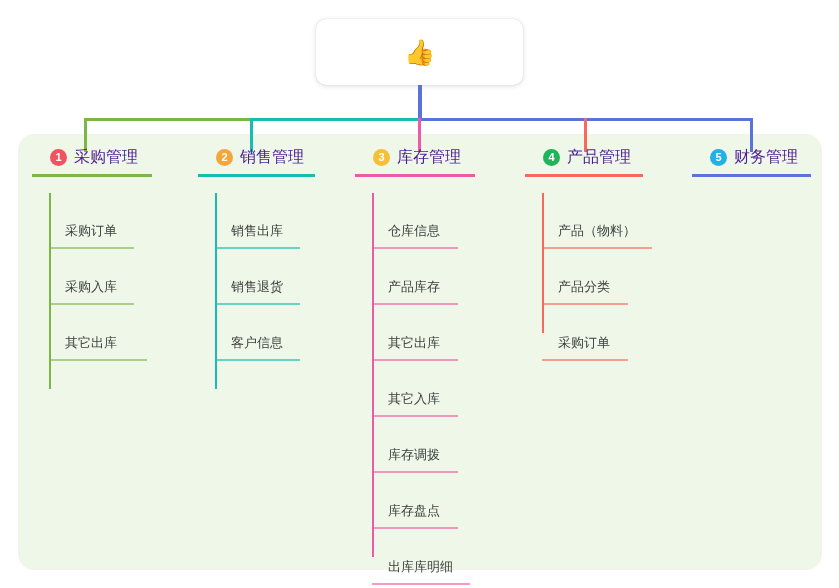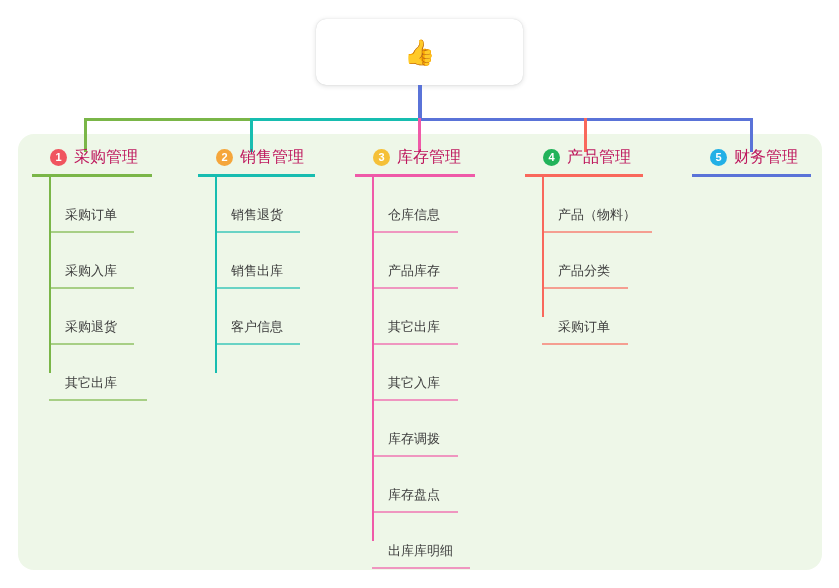--- a/index.html
+++ b/index.html
@@ -93,32 +93,32 @@
     border-radius: 50%;
     color: #ffffff;
     font-size: 11px;
     line-height: 17px;
     text-align: center;
     font-weight: 700;
     flex: none;
   }
   .col-title {
     font-size: 16px;
-    color: #be185d;
+    color: #4c1d95;
     white-space: nowrap;
   }
   .head-rule {
     height: 3px;
     margin-top: 6px;
   }
 
   
   .leaf-wrap {
     position: relative;
-    margin-top: 0px;
+    margin-top: 16px;
   }
   .spine {
     position: absolute;
     left: 17px;
     top: 0;
     width: 2px;
   }
   .leaf {
     position: relative;
     height: 56px;
@@ -173,46 +173,42 @@
           <div class="spine" style="height: 196px; background: rgb(122, 182, 72);"></div>
           <div class="leaf">
             <span class="leaf-text">采购订单</span>
             <div class="leaf-rule" style="width: 85px; background: rgb(122, 182, 72); opacity: 0.62;"></div>
           </div>
           <div class="leaf">
             <span class="leaf-text">采购入库</span>
             <div class="leaf-rule" style="width: 85px; background: rgb(122, 182, 72); opacity: 0.62;"></div>
           </div>
           <div class="leaf">
-            <span class="leaf-text">采购退货</span>
-            <div class="leaf-rule" style="width: 85px; background: rgb(122, 182, 72); opacity: 0.62;"></div>
-          </div>
-          <div class="leaf">
             <span class="leaf-text">其它出库</span>
             <div class="leaf-rule" style="width: 98px; background: rgb(122, 182, 72); opacity: 0.62;"></div>
           </div>
         </div>
       </div>
       <div class="column" style="left: 198px;">
         <div class="col-head">
           <span class="badge" style="background: rgb(245, 166, 59);">2</span>
           <span class="col-title">销售管理</span>
         </div>
         <div class="head-rule" style="width: 117px; background: rgb(23, 189, 176);"></div>
         <div class="leaf-wrap">
           <div class="spine" style="height: 196px; background: rgb(23, 189, 176);"></div>
           <div class="leaf">
+            <span class="leaf-text">销售出库</span>
+            <div class="leaf-rule" style="width: 85px; background: rgb(23, 189, 176); opacity: 0.62;"></div>
+          </div>
+          <div class="leaf">
             <span class="leaf-text">销售退货</span>
             <div class="leaf-rule" style="width: 85px; background: rgb(23, 189, 176); opacity: 0.62;"></div>
           </div>
           <div class="leaf">
-            <span class="leaf-text">销售出库</span>
-            <div class="leaf-rule" style="width: 85px; background: rgb(23, 189, 176); opacity: 0.62;"></div>
-          </div>
-          <div class="leaf">
             <span class="leaf-text">客户信息</span>
             <div class="leaf-rule" style="width: 85px; background: rgb(23, 189, 176); opacity: 0.62;"></div>
           </div>
         </div>
       </div>
       <div class="column" style="left: 355px;">
         <div class="col-head">
           <span class="badge" style="background: rgb(245, 192, 56);">3</span>
           <span class="col-title">库存管理</span>
         </div>

